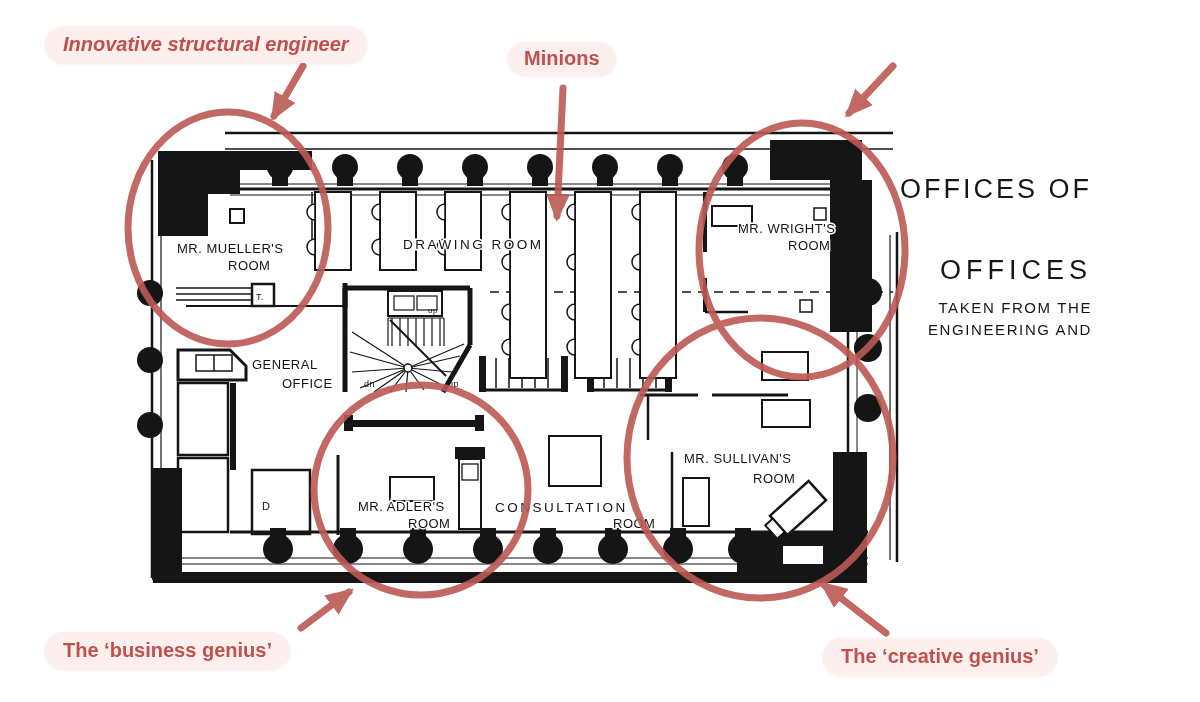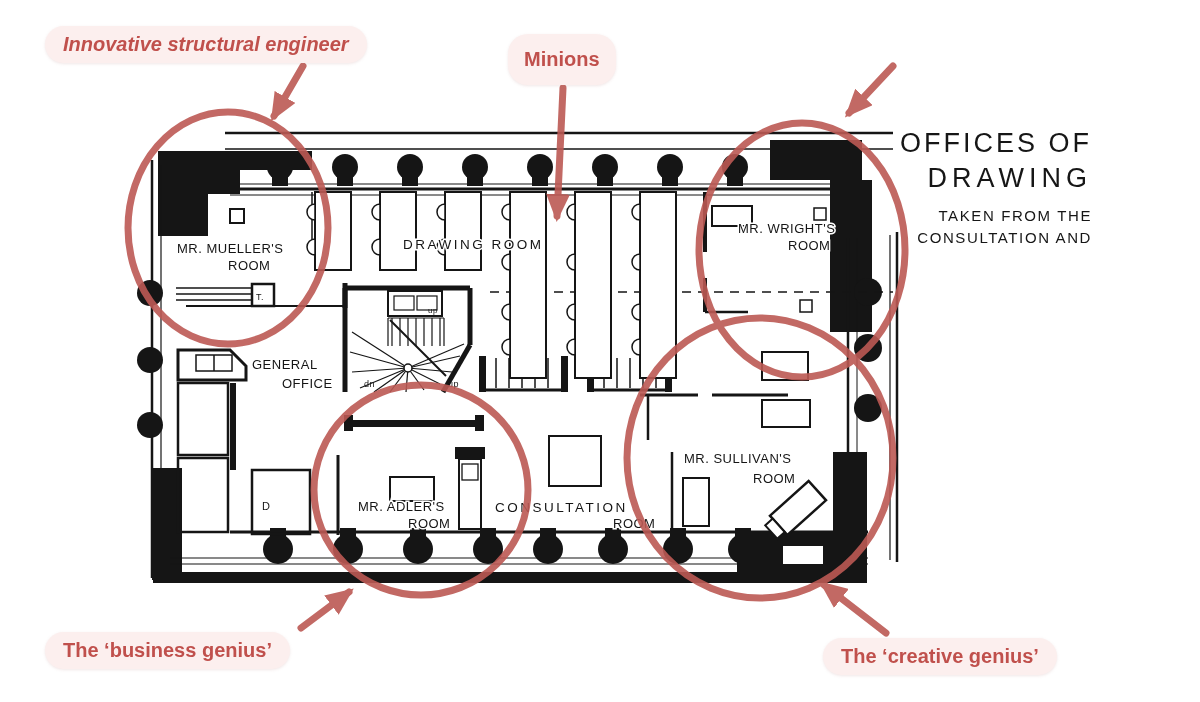--- a/index.html
+++ b/index.html
@@ -3,21 +3,21 @@
 <meta charset="utf-8">
 <style>
   html,body{margin:0;padding:0;background:#ffffff;}
   #stage{position:relative;width:1200px;height:702px;background:#ffffff;overflow:hidden;
          font-family:"Liberation Sans",sans-serif;}
   svg{position:absolute;left:0;top:0;}
   .badge{position:absolute;background:#fcefee;color:#c0504c;font-weight:700;font-size:20px;
          border-radius:20px;padding:7px 18px;white-space:nowrap;
          box-shadow:0 1px 3px rgba(180,120,120,0.18);}
   .title-block{position:absolute;left:878px;top:126px;width:214px;text-align:right;color:#161616;}
-  .title-block .big{font-size:27px;letter-spacing:3px;line-height:35px;font-weight:400;}
+  .title-block .big{font-size:27px;letter-spacing:3px;line-height:35px;font-weight:400;margin-top:46px;}
   .title-block .small{font-size:15px;letter-spacing:1.6px;line-height:22px;font-weight:400;text-align:right;}
   .title-block .gap{height:9px;}
   text{font-family:"Liberation Sans",sans-serif;fill:#151515;paint-order:stroke;stroke:#ffffff;stroke-width:3px;}
   text.plain{stroke:none;}
 </style>
 </head>
 <body>
 
 <div id="stage">
 
@@ -285,31 +285,31 @@
     <line x1="563" y1="88" x2="557" y2="216" marker-end="url(#ah)"></line>
     <line x1="893" y1="66" x2="849" y2="113" marker-end="url(#ah)"></line>
     <line x1="301" y1="628" x2="349" y2="592" marker-end="url(#ah)"></line>
     <line x1="886" y1="633" x2="824" y2="585" marker-end="url(#ah)"></line>
   </g>
 </svg>
 
 <div class="badge" style="left:45px;top:26px;font-style:italic;">
   <span>Innovative structural engineer</span>
 </div>
-<div class="badge" style="left:508px;top:34px;padding:14px 16px;">
+<div class="badge" style="left:508px;top:42px;padding:5px 16px;">
   <span>Minions</span>
 </div>
 <div class="badge" style="left:823px;top:638px;">
   <span>The ‘creative genius’</span>
 </div>
 <div class="badge" style="left:45px;top:632px;">
   <span>The ‘business genius’</span>
 </div>
 
 <div class="title-block">
   <div class="big">OFFICES OF</div>
-  <div class="big" style="letter-spacing:5px">DRAWING</div>
+  <div class="big" style="letter-spacing:5px">OFFICES</div>
   <div class="gap"></div>
   <div class="small">TAKEN FROM THE</div>
-  <div class="small">CONSULTATION AND</div>
+  <div class="small">ENGINEERING AND</div>
 </div>
 
 </div>
 
 </body></html>

